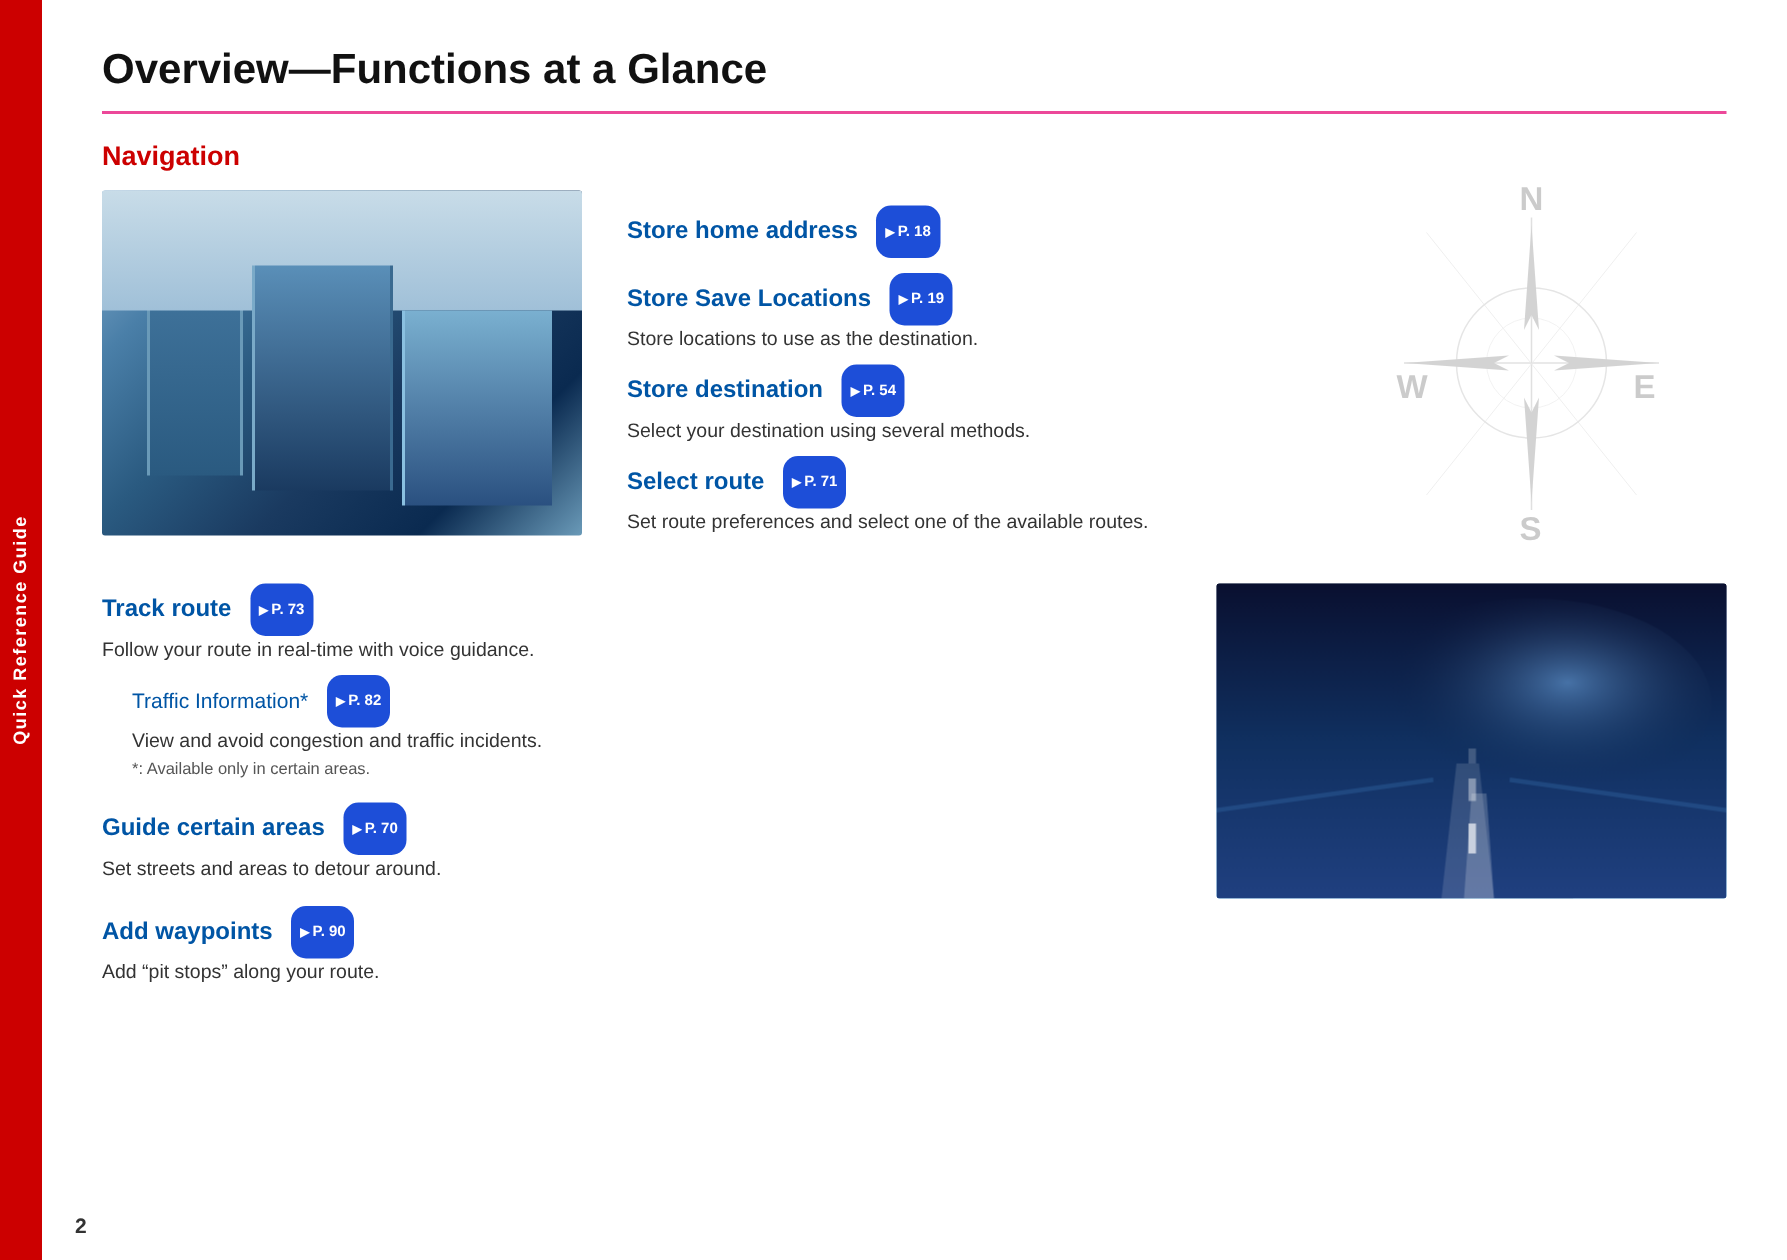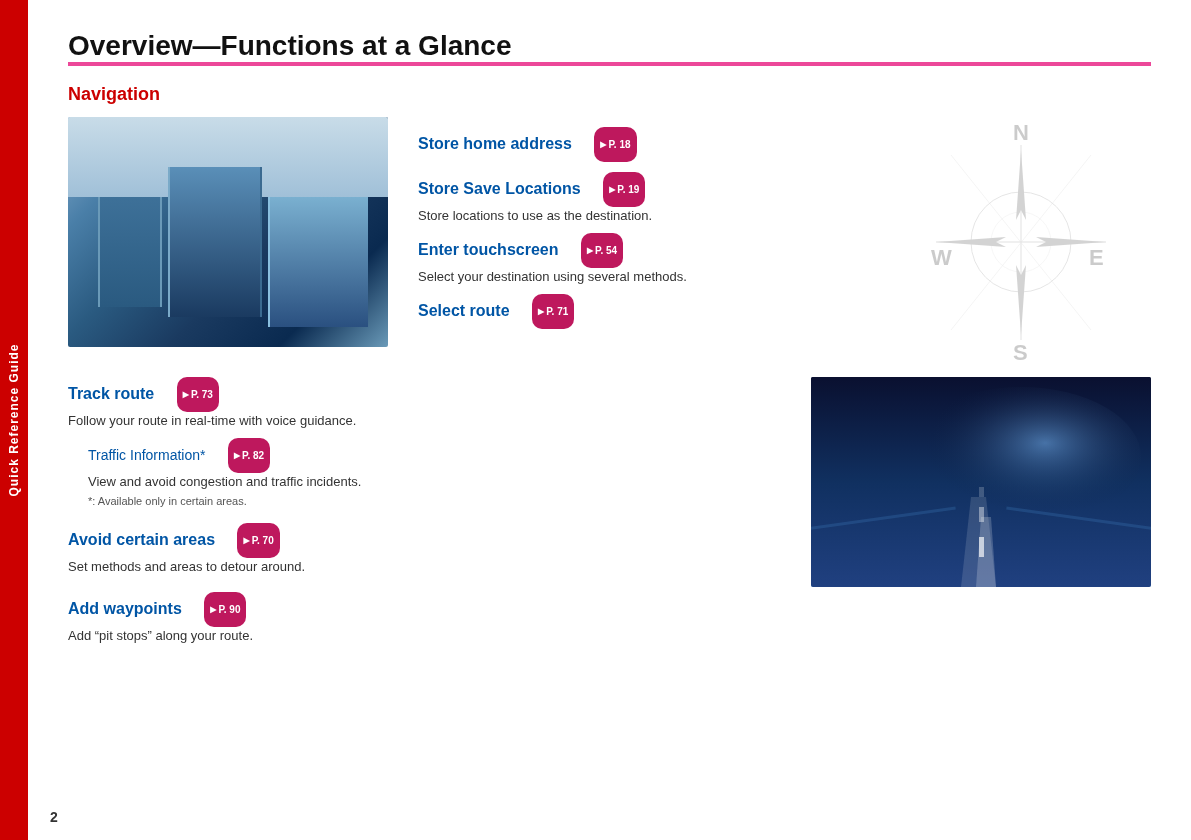--- a/index.html
+++ b/index.html
@@ -42,22 +42,22 @@
       bottom: 0;
       padding: 30px 40px 20px 40px;
     }
 
     
     .page-title {
       font-size: 28px;
       font-weight: bold;
       color: #111;
       margin-bottom: 18px;
-      border-bottom: 4px solid #ec4899;
-      padding-bottom: 0;
+      border-bottom: 2px solid #ec4899;
+      padding-bottom: 12px;
     }
 
     
     .top-section {
       display: flex;
       gap: 30px;
       margin-bottom: 30px;
     }
 
     .top-left {
@@ -141,27 +141,27 @@
     .feature-title {
       font-size: 16px;
       font-weight: bold;
       color: #0055a5;
       display: inline;
     }
 
     .page-badge {
       display: inline-flex;
       align-items: center;
-      background: #be185d;
+      background: #1d4ed8;
       color: white;
       font-size: 10px;
       font-weight: bold;
       border-radius: 10px;
       padding: 12px 6px;
-      margin-left: 18px;
+      margin-left: 8px;
       white-space: nowrap;
       vertical-align: middle;
     }
     .page-badge::before {
       content: '▶';
       font-size: 8px;
       margin-right: 2px;
     }
 
     .feature-desc {
@@ -308,28 +308,29 @@
         <span class="page-badge">P. 18</span>
       </div>
 
       <div class="feature-item">
         <span class="feature-title">Store Save Locations</span>
         <span class="page-badge">P. 19</span>
         <div class="feature-desc">Store locations to use as the destination.</div>
       </div>
 
       <div class="feature-item">
-        <span class="feature-title">Enter touchscreen</span>
+        <span class="feature-title">Store destination</span>
         <span class="page-badge">P. 54</span>
         <div class="feature-desc">Select your destination using several methods.</div>
       </div>
 
       <div class="feature-item">
         <span class="feature-title">Select route</span>
         <span class="page-badge">P. 71</span>
+        <div class="feature-desc">Set route preferences and select one of the available routes.</div>
       </div>
     </div>
 
     <div class="compass-container">
       <svg viewBox="0 0 200 250" width="200" height="250">
 
         <text x="92" y="20" font-size="22" font-weight="bold" fill="#333" font-family="Arial">N</text>
 
         <text x="10" y="145" font-size="22" font-weight="bold" fill="#333" font-family="Arial">W</text>
 
@@ -364,23 +365,23 @@
       </div>
 
       <div class="sub-feature">
         <span class="sub-feature-title">Traffic Information*</span>
         <span class="page-badge">P. 82</span>
         <div class="feature-desc">View and avoid congestion and traffic incidents.</div>
         <div class="sub-feature-note">*: Available only in certain areas.</div>
       </div>
 
       <div class="feature-item" style="margin-top:8px;">
-        <span class="feature-title">Avoid certain areas</span>
+        <span class="feature-title">Guide certain areas</span>
         <span class="page-badge">P. 70</span>
-        <div class="feature-desc">Set methods and areas to detour around.</div>
+        <div class="feature-desc">Set streets and areas to detour around.</div>
       </div>
 
       <div class="feature-item" style="margin-top:8px;">
         <span class="feature-title">Add waypoints</span>
         <span class="page-badge">P. 90</span>
         <div class="feature-desc">Add “pit stops” along your route.</div>
       </div>
 
     </div>
 

